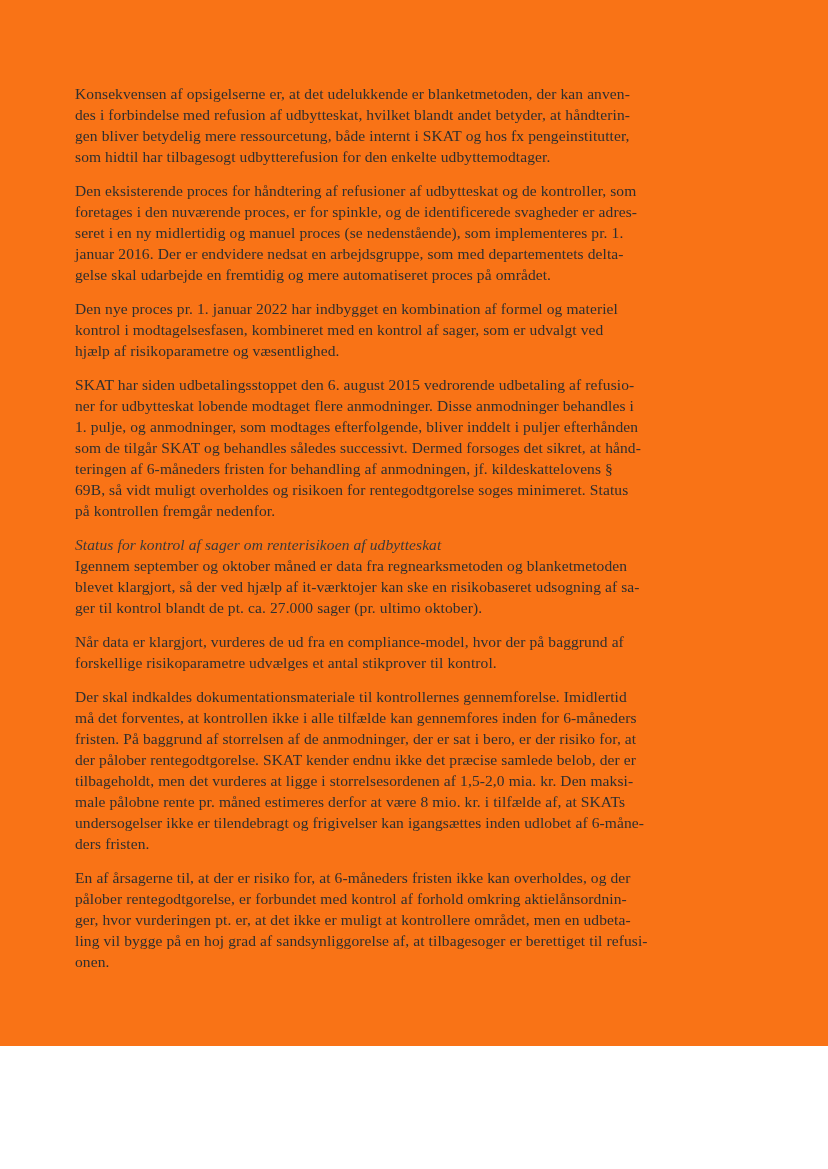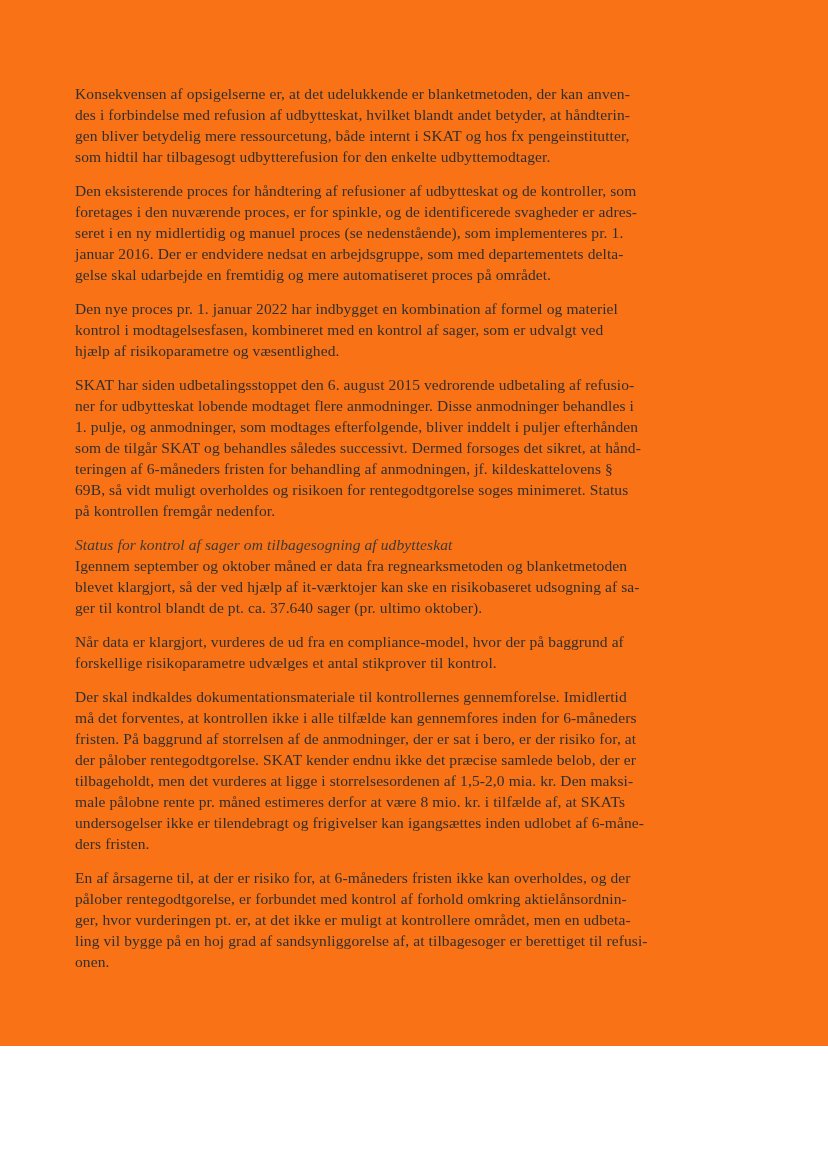--- a/index.html
+++ b/index.html
@@ -84,24 +84,24 @@
     <p class="para">Den nye proces pr. 1. januar 2022 har indbygget en kombination af formel og materiel
 kontrol i modtagelsesfasen, kombineret med en kontrol af sager, som er udvalgt ved
 hjælp af risikoparametre og væsentlighed.</p>
     <p class="para">SKAT har siden udbetalingsstoppet den 6. august 2015 vedrorende udbetaling af refusio-
 ner for udbytteskat lobende modtaget flere anmodninger. Disse anmodninger behandles i
 1. pulje, og anmodninger, som modtages efterfolgende, bliver inddelt i puljer efterhånden
 som de tilgår SKAT og behandles således successivt. Dermed forsoges det sikret, at hånd-
 teringen af 6-måneders fristen for behandling af anmodningen, jf. kildeskattelovens §
 69B, så vidt muligt overholdes og risikoen for rentegodtgorelse soges minimeret. Status
 på kontrollen fremgår nedenfor.</p>
-    <p class="heading">Status for kontrol af sager om tilbagesogning af udbytteskat</p>
+    <p class="heading">Status for kontrol af sager om renterisikoen af udbytteskat</p>
     <p class="para">Igennem september og oktober måned er data fra regnearksmetoden og blanketmetoden
 blevet klargjort, så der ved hjælp af it-værktojer kan ske en risikobaseret udsogning af sa-
-ger til kontrol blandt de pt. ca. 37.640 sager (pr. ultimo oktober).</p>
+ger til kontrol blandt de pt. ca. 27.000 sager (pr. ultimo oktober).</p>
     <p class="para">Når data er klargjort, vurderes de ud fra en compliance-model, hvor der på baggrund af
 forskellige risikoparametre udvælges et antal stikprover til kontrol.</p>
     <p class="para">Der skal indkaldes dokumentationsmateriale til kontrollernes gennemforelse. Imidlertid
 må det forventes, at kontrollen ikke i alle tilfælde kan gennemfores inden for 6-måneders
 fristen. På baggrund af storrelsen af de anmodninger, der er sat i bero, er der risiko for, at
 der pålober rentegodtgorelse. SKAT kender endnu ikke det præcise samlede belob, der er
 tilbageholdt, men det vurderes at ligge i storrelsesordenen af 1,5-2,0 mia. kr. Den maksi-
 male pålobne rente pr. måned estimeres derfor at være 8 mio. kr. i tilfælde af, at SKATs
 undersogelser ikke er tilendebragt og frigivelser kan igangsættes inden udlobet af 6-måne-
 ders fristen.</p>

